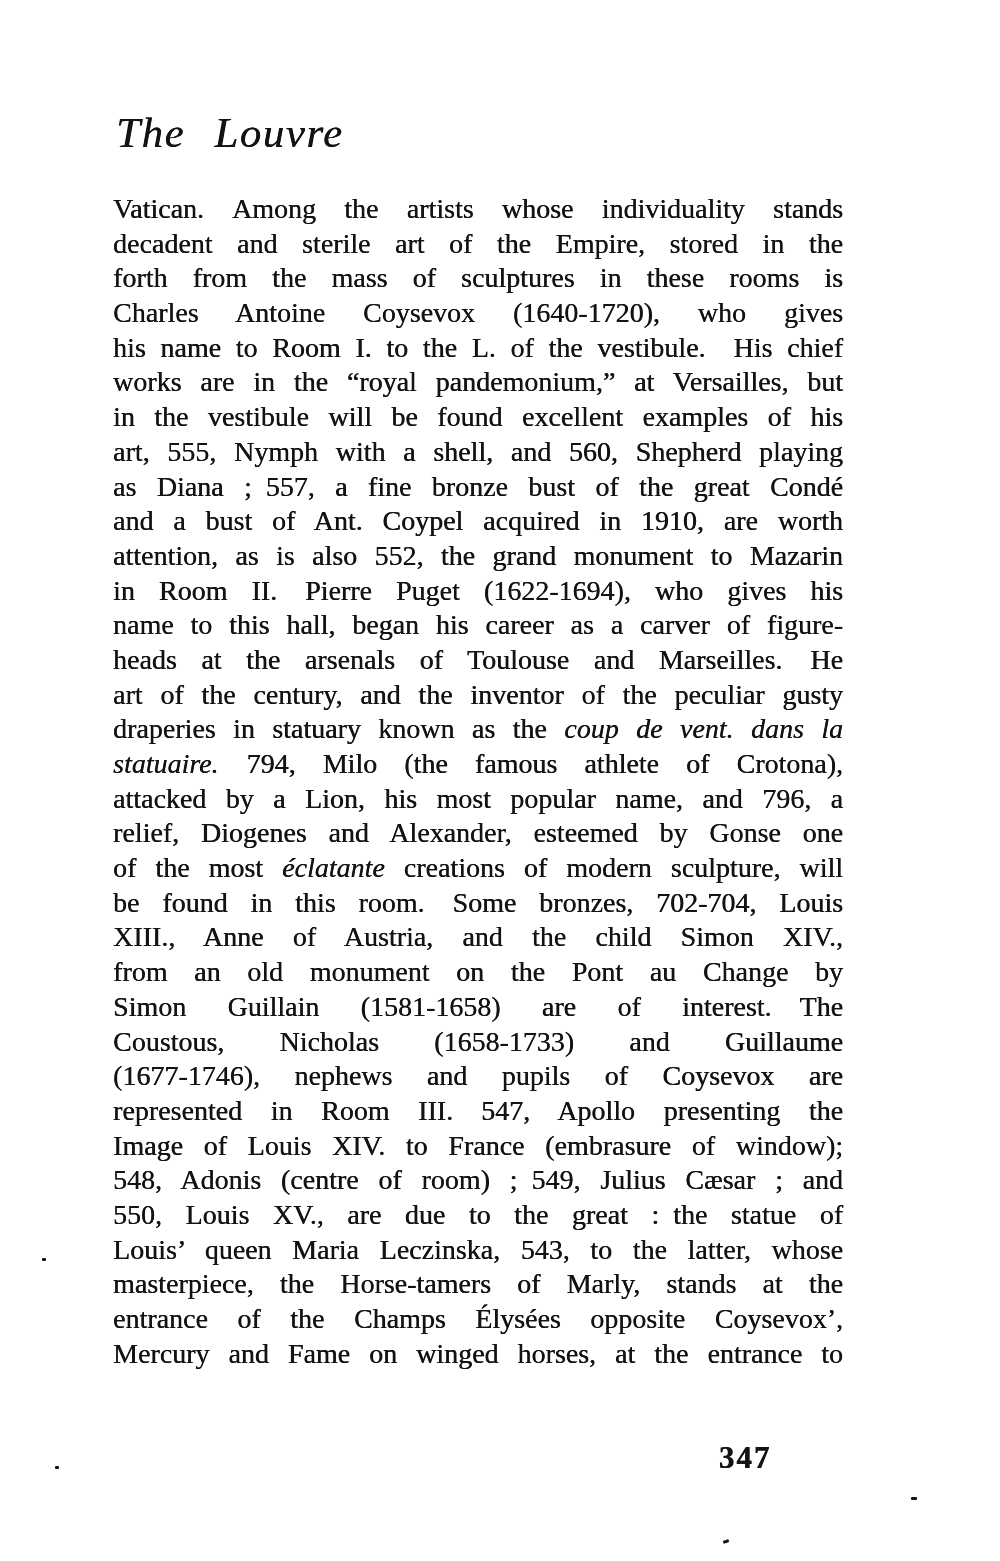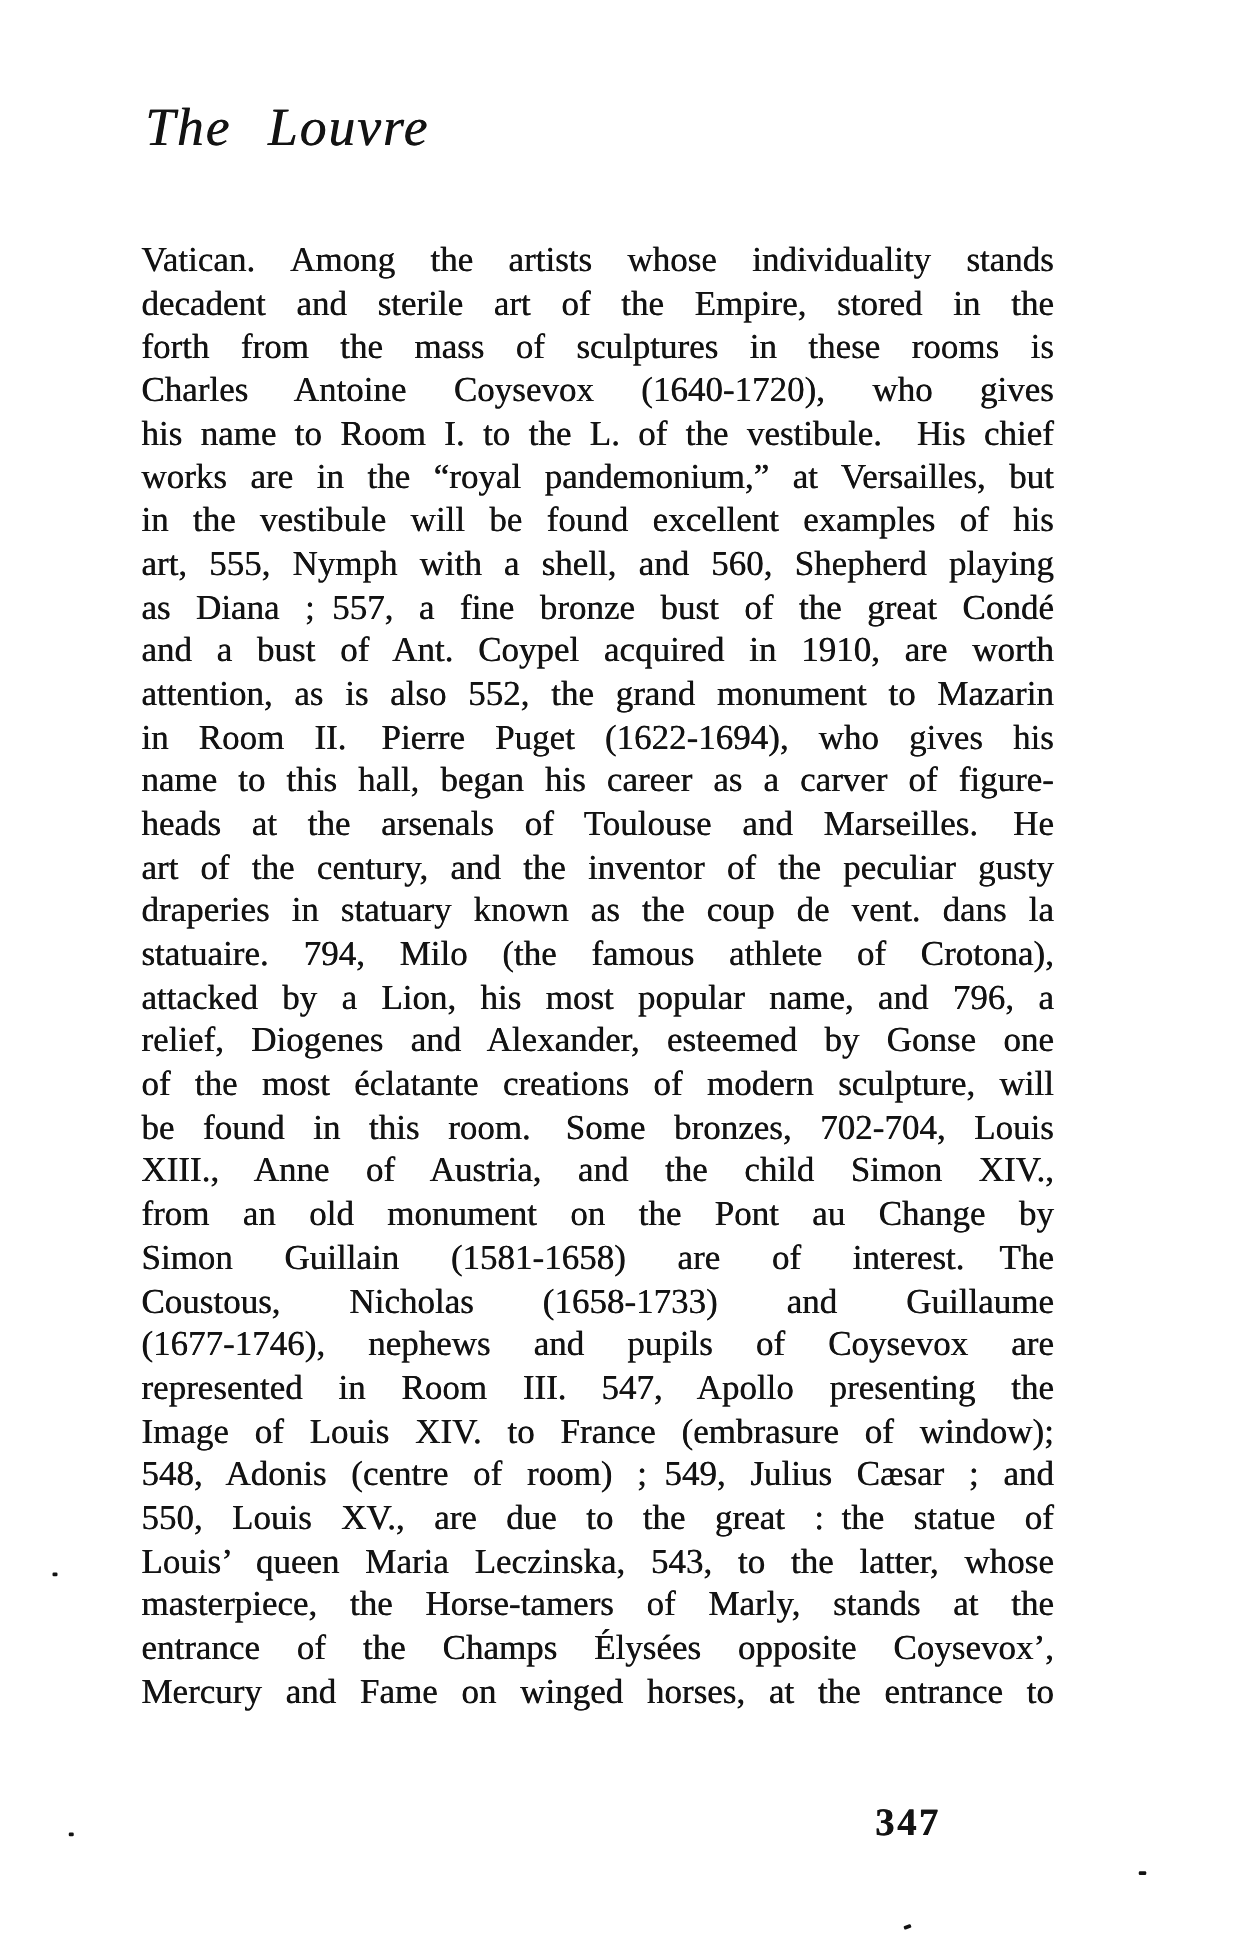--- a/index.html
+++ b/index.html
@@ -12,21 +12,21 @@
     width: 1000px;
     height: 1561px;
     background: var(--page-bg, #ffffff);
     color: var(--ink, #131313);
     font-family: "Liberation Serif", "DejaVu Serif", serif;
     overflow: hidden;
   }
   .title {
     position: absolute;
     left: 116px;
-    top: 79px;
+    top: 109px;
     margin: 0;
     font-size: 43px;
     line-height: 1.1;
     font-style: italic;
     font-weight: normal;
     letter-spacing: 1.5px;
     word-spacing: 17px;
     text-shadow: 0.4px 0 0 currentColor;
   }
   .body-block {
@@ -39,27 +39,28 @@
     font-size: 28px;
     line-height: 34.7px;
     height: 34.7px;
     text-align: justify;
     text-align-last: justify;
     text-justify: inter-word;
     white-space: nowrap; 
     text-shadow: 0.35px 0 0 currentColor;
   }
   .line .it {
+    font-style: italic;
   }
   .page-number {
     position: absolute;
     left: 700px;
     top: 1440px;
     width: 90px;
-    text-align: left;
+    text-align: center;
     font-size: 31px;
     font-weight: bold;
     letter-spacing: 2px;
     text-shadow: 0.4px 0 0 currentColor;
   }
   .speck {
     position: absolute;
     background: var(--ink, #131313);
     border-radius: 1px;
   }

